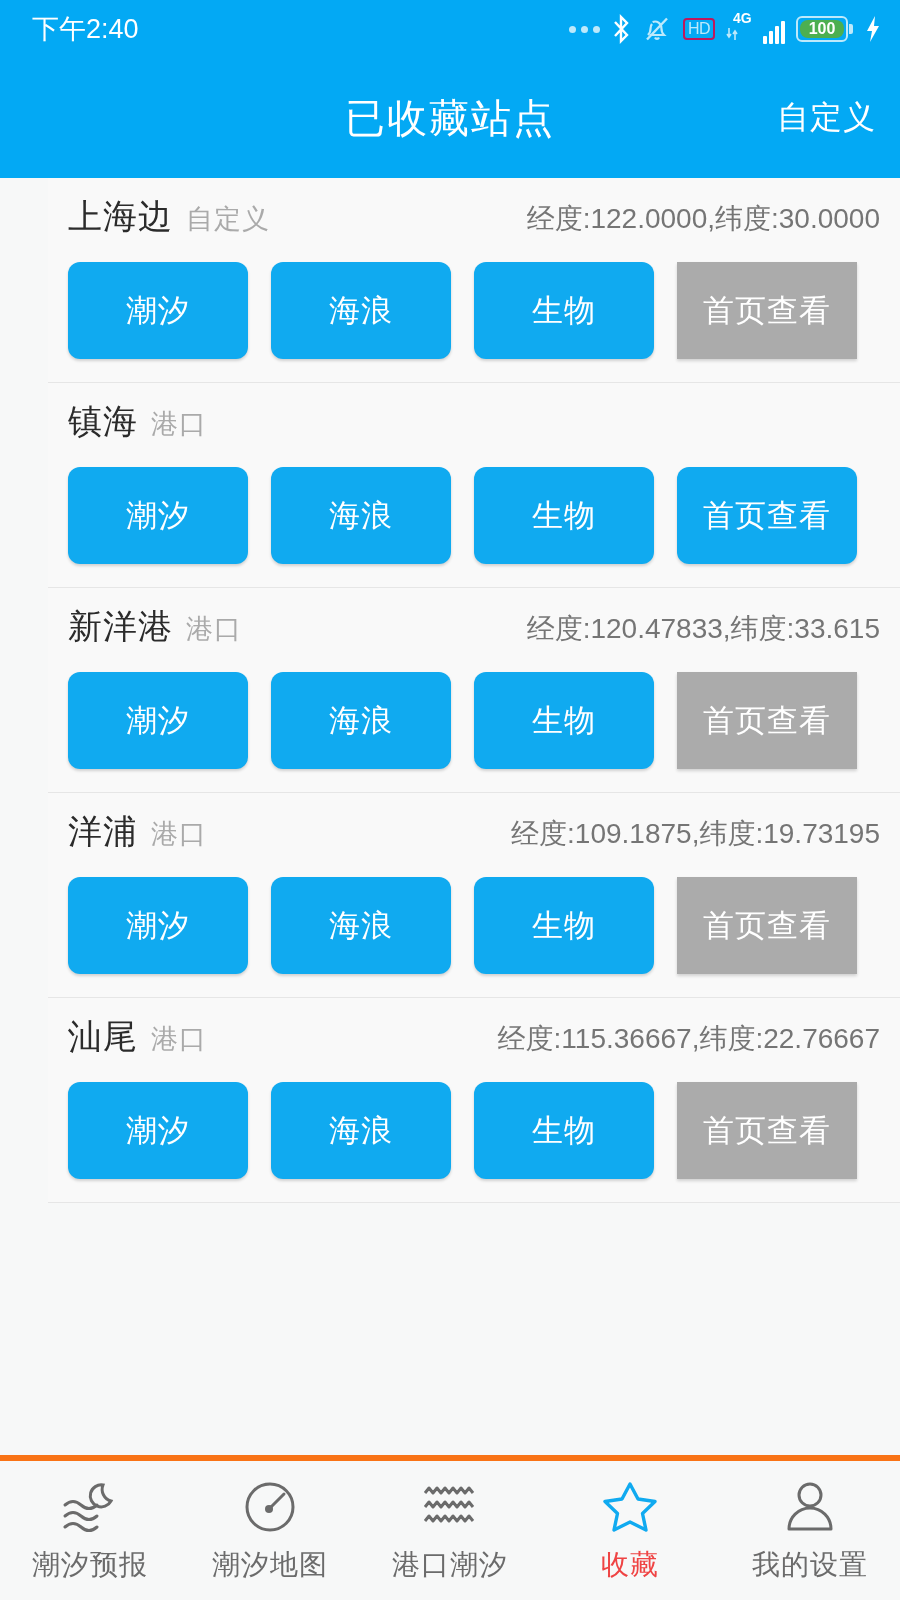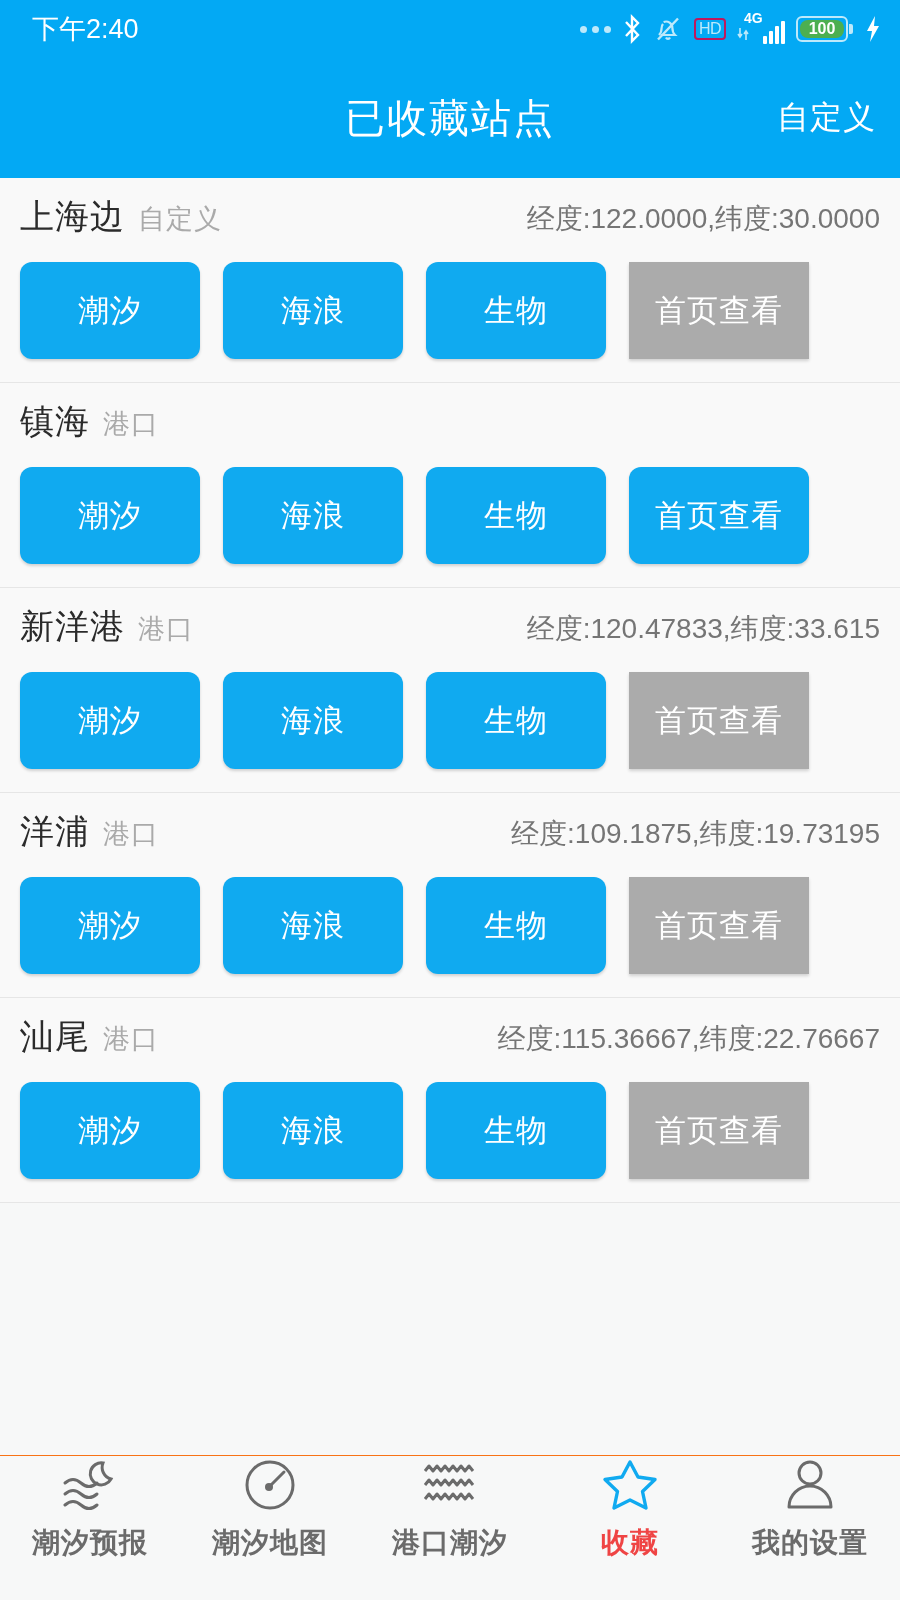--- a/index.html
+++ b/index.html
@@ -20,21 +20,21 @@
   .status-time { font-size: 27px; letter-spacing: 0px; color: #fff; }
   .status-icons { display: flex; align-items: center; gap: 11px; }
   .sdots { display: flex; gap: 5px; align-items: center; }
   .sdots i { width: 7px; height: 7px; border-radius: 50%; background: #bde9fb; display: block; }
   .icon-svg { display: block; }
   .hd-badge {
     font-size: 16px; font-weight: normal; color: #bde9fb;
     border: 2px solid #be185d; border-radius: 4px; padding: 0px 3px 1px 3px;
     line-height: 17px; letter-spacing: -0.5px;
   }
-  .sig-wrap { display: flex; align-items: flex-start; gap: 1px; position: relative; padding-top: 6px;}
+  .sig-wrap { display: flex; align-items: flex-start; gap: 12px; position: relative; padding-top: 6px;}
   .sig-4g { position: absolute; top: -4px; left: 7px; font-size: 14px; color: #ffffff; font-weight: bold; }
   .bars { display: flex; align-items: flex-end; gap: 2px; height: 24px; margin-left: 13px; }
   .bars b { width: 4px; background: #ffffff; display: block; border-radius: 1px; }
   .battery {
     display: flex; align-items: center;
   }
   .bat-body {
     width: 52px; height: 26px; border: 2px solid #bde9fb; border-radius: 6px;
     display: flex; align-items: center; justify-content: center; padding: 2px;
   }
@@ -53,21 +53,21 @@
   .header-title { color: #ffffff; font-size: 40px; font-weight: normal; letter-spacing: 2px; }
   .header-action {
     position: absolute; right: 24px; top: 50%; transform: translateY(-50%);
     color: #ffffff; font-size: 32px; letter-spacing: 1px;
   }
 
   
   .list { flex: 1 1 auto; background: #f7f8f8; overflow: hidden; }
   .station-row {
     background: #f9f9f9; border-bottom: 1px solid #e6e6e6;
-    padding: 16px 20px 22px 20px; height: 205px;
+    padding: 16px 20px 22px 20px; height: 205px; margin-left: 48px;
   }
   .row-head {
     display: flex; align-items: baseline; height: 62px;
   }
   .station-name { font-size: 34px; color: #2b2b2b; letter-spacing: 1px; }
   .station-tag { font-size: 27px; color: #aaaaaa; margin-left: 13px; letter-spacing: 1px; }
   .station-coords {
     margin-left: auto; font-size: 28px; color: #757575; letter-spacing: 0px; white-space: nowrap;
   }
   .row-actions { display: flex; gap: 23px; margin-top: 6px; }
@@ -76,21 +76,21 @@
     font-size: 31px; letter-spacing: 1px; cursor: pointer;
     font-family: "Liberation Sans", "DejaVu Sans", sans-serif;
     display: flex; align-items: center; justify-content: center;
   }
   .act-btn.blue { background: #10aaf0; border-radius: 12px; box-shadow: 0 2px 3px rgba(0,0,0,0.16); }
   .act-btn.gray { background: #ababab; border-radius: 0px; box-shadow: 0 2px 3px rgba(0,0,0,0.16); }
 
   
   .tabbar {
     flex: 0 0 145px; height: 145px; background: #f7f8f8;
-    border-top: 1px solid #f97316; display: flex; align-items: flex-start; font-weight: bold;
+    border-top: 6px solid #f97316; display: flex; align-items: center;
   }
   .tab {
     flex: 1 1 0; display: flex; flex-direction: column;
     align-items: center; justify-content: center; gap: 10px; cursor: pointer;
   }
   .tab-icon { height: 58px; display: flex; align-items: center; justify-content: center; }
   .tab-label { font-size: 28px; color: #6b6b6b; letter-spacing: 1px; }
   .tab.active .tab-label { color: #ef4444; }
 </style>
 </head>

